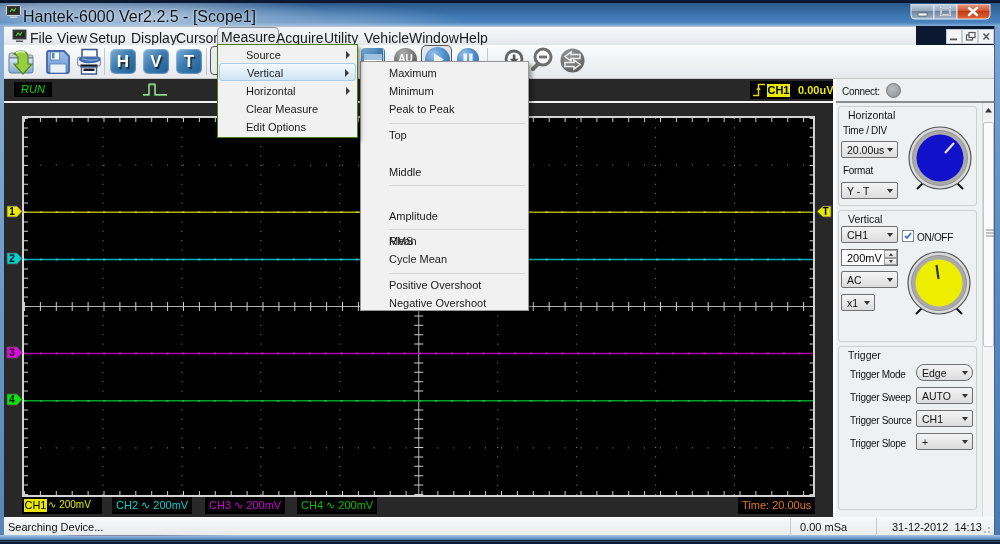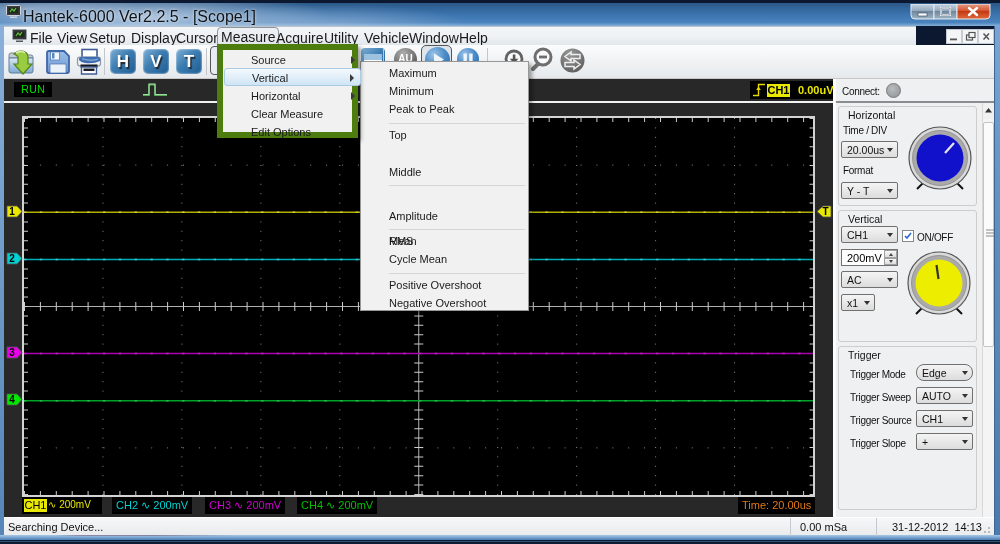--- a/index.html
+++ b/index.html
@@ -195,21 +195,21 @@
       <stop offset="0" stop-color="#9a9a9a"></stop>
         <stop offset="1" stop-color="#4e4e4e"></stop>
     </radialGradient>
     <path d="M11 4 L5 8.5 L11 13 L11 10.5 L20 10.5 L20 6.5 L11 6.5 Z" fill="none" stroke="#eee" stroke-width="1.5"></path>
     <path d="M14 12 L20 16.5 L14 21 L14 18.5 L5 18.5 L5 14.5 L14 14.5 Z" fill="none" stroke="#eee" stroke-width="1.5"></path>
   </svg>
 </div>
 
 <div class="abs" id="scopepanel" style="left:4px;top:79px;width:829px;height:438px;background:#282828;">
 
-  <div class="abs" style="left:10px;top:3px;width:38px;height:15px;background:#000;color:#00dc00;font-size:11px;text-align:center;line-height:15px;">RUN</div>
+  <div class="abs" style="left:10px;top:3px;width:38px;height:15px;background:#000;color:#00dc00;font-size:11px;text-align:center;line-height:15px;font-style:italic;">RUN</div>
   <svg class="abs" style="left:138px;top:4px;" width="26" height="14" viewBox="0 0 26 14">
     <path d="M1 12 L7 12 L7 1.5 L13 1.5 L13 12 L25 12" stroke="#4aaa4a" stroke-width="1.8" fill="none"></path>
     <path d="M1 11.6 L7 11.6 L7 1.1 L13 1.1 L13 11.6 L25 11.6" stroke="#ddefdd" stroke-width="0.7" fill="none"></path>
   </svg>
   <div class="abs" style="left:746px;top:2px;width:87px;height:18px;background:#000;">
     <svg class="abs" style="left:2px;top:1px;" width="16" height="16" viewBox="0 0 16 16">
       <path d="M1 13.5 L6.5 13.5 L6.5 2.5 L13 2.5" stroke="#e8d800" stroke-width="1.4" fill="none"></path>
       <path d="M6.5 4.5 L4.2 8 L8.8 8 Z" fill="#e8d800"></path>
     </svg>
     <div class="abs" style="left:17px;top:2.5px;width:23px;height:13px;background:#e8e800;color:#000;font-size:11px;font-weight:bold;text-align:center;line-height:13px;">CH1</div>
@@ -418,21 +418,21 @@
   <div class="abs" style="left:888px;top:3px;">31-12-2012&nbsp; 14:13</div>
   <svg class="abs" style="left:976px;top:5px;" width="12" height="12" viewBox="0 0 12 12">
     <g fill="#b9bcc0">
         <rect x="8" y="8" width="2" height="2"></rect>
         <rect x="8" y="4" width="2" height="2"></rect>
         <rect x="4" y="8" width="2" height="2"></rect>
       </g>
   </svg>
 </div>
 
-<div class="abs" id="menu1" style="left:217px;top:44px;width:141px;height:94px;background:#f1f1f1;border:6px solid #4d7c0f;box-shadow:3px 3px 4px rgba(0,0,0,.35);z-index:30;">
+<div class="abs" id="menu1" style="left:217px;top:44px;width:141px;height:94px;background:#f1f1f1;border:1px solid #4d7c0f;box-shadow:3px 3px 4px rgba(0,0,0,.35);z-index:30;">
   <div class="m1item" style="top:1px;">
       <span class="t">Source</span>
       <span class="a"></span>
     </div>
   <div class="m1item" style="top:18px;background:linear-gradient(180deg,#f4f9fd,#cfe4f5);border:1px solid #a9cbe4;border-radius:3px;">
       <span class="t">Vertical</span>
       <span class="a"></span>
     </div>
   <div class="m1item" style="top:37px;">
       <span class="t">Horizontal</span>

